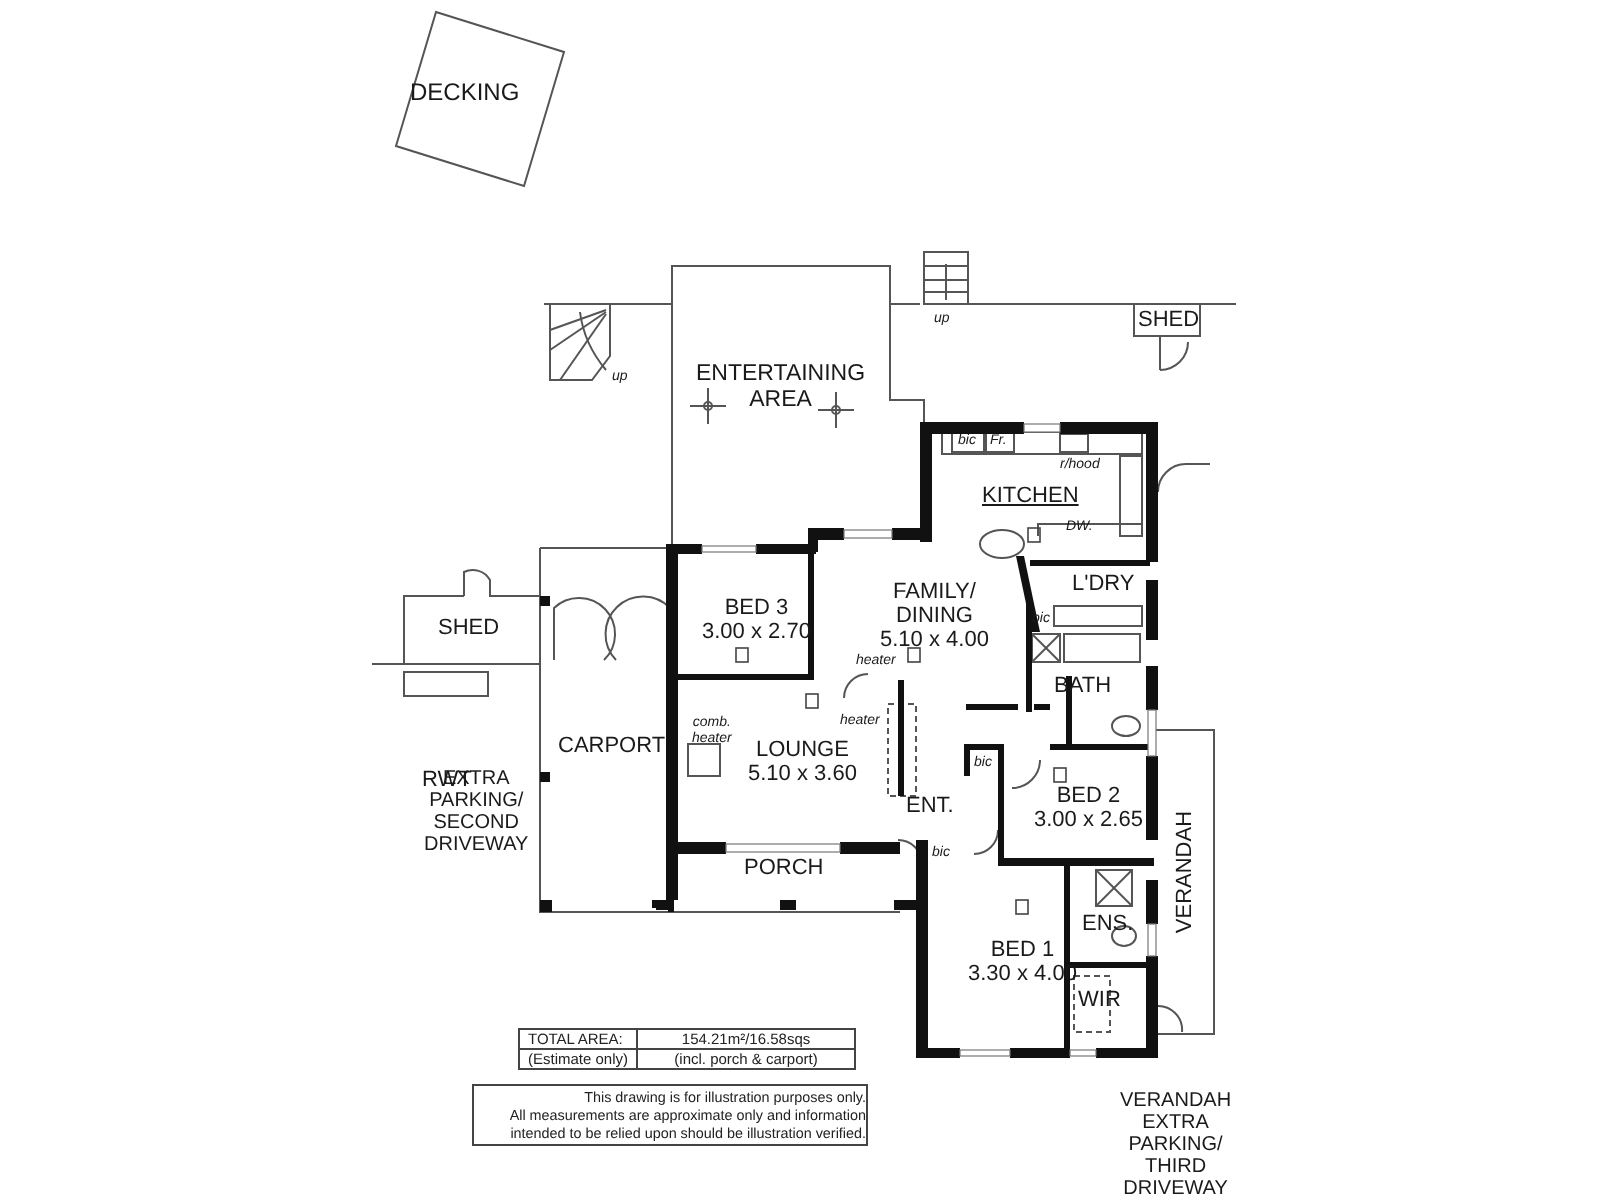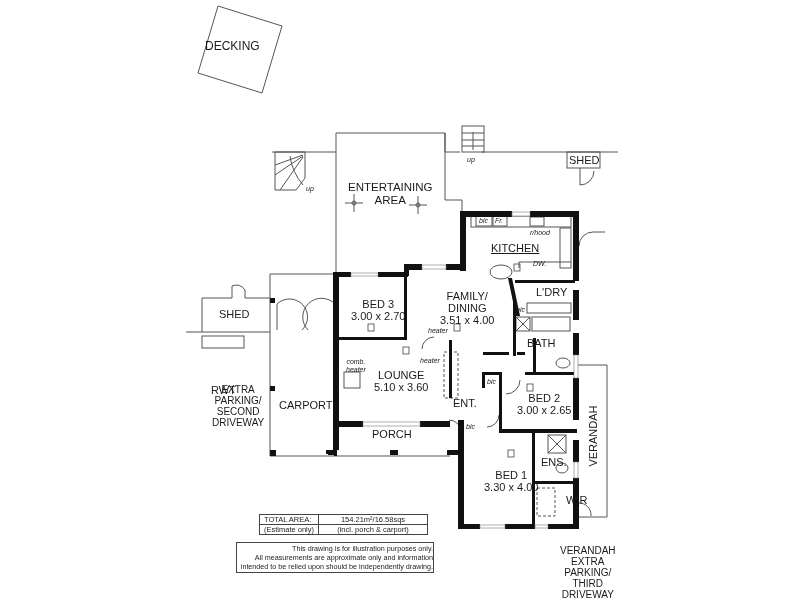--- a/index.html
+++ b/index.html
@@ -195,21 +195,21 @@
   <span>ENTERTAINING</span><br>
   <span>AREA</span>
 </div>
 
 <div class="lbl room" style="left:491px;top:242px;text-decoration:underline;">KITCHEN</div>
 <div class="lbl room" style="left:536px;top:286px;">L'DRY</div>
 
 <div class="lbl room" style="left:440px;top:290px;">
   <span>FAMILY/</span><br>
   <span>DINING</span>
-  <span class="dim">3.51 x 4.00</span>
+  <span class="dim">5.10 x 4.00</span>
 </div>
 
 <div class="lbl room" style="left:351px;top:298px;">
   <span>BED 3</span>
   <span class="dim">3.00 x 2.70</span>
 </div>
 
 <div class="lbl room" style="left:374px;top:369px;">
   <span>LOUNGE</span>
   <span class="dim">5.10 x 3.60</span>
@@ -223,23 +223,23 @@
 </div>
 
 <div class="lbl room" style="left:453px;top:397px;">ENT.</div>
 
 <div class="lbl room" style="left:484px;top:469px;">
   <span>BED 1</span>
   <span class="dim">3.30 x 4.00</span>
 </div>
 
 <div class="lbl room" style="left:541px;top:456px;">ENS.</div>
-<div class="lbl room" style="left:566px;top:494px;">WIR</div>
+<div class="lbl room" style="left:539px;top:494px;">WIR</div>
 <div class="lbl room" style="left:372px;top:428px;">PORCH</div>
-<div class="lbl room" style="left:279px;top:367px;margin-top:32px;">CARPORT</div>
+<div class="lbl room" style="left:279px;top:367px;">CARPORT</div>
 <div class="lbl room" style="left:219px;top:308px;">SHED</div>
 <div class="lbl room" style="left:569px;top:154px;">SHED</div>
 <div class="lbl room" style="left:211px;top:336px;margin-top:48px;">RWT</div>
 <div class="lbl room vert" style="left:562px;top:430px;">VERANDAH</div>
 
 <div class="lbl small" style="left:479px;top:217px;">bic</div>
 <div class="lbl small" style="left:495px;top:217px;">Fr.</div>
 <div class="lbl small" style="left:530px;top:229px;">r/hood</div>
 <div class="lbl small" style="left:533px;top:260px;">DW.</div>
 <div class="lbl small" style="left:516px;top:306px;">bic</div>
@@ -277,14 +277,14 @@
   <tr>
     <td>(Estimate only)</td>
     <td style="text-align:center;">(incl. porch &amp; carport)</td>
   </tr>
 </tbody>
   </table>
 
 <div class="disclaimer">
   <span>This drawing is for illustration purposes only.</span><br>
   <span>All measurements are approximate only and information</span><br>
-  <span>intended to be relied upon should be independently drawing.</span>
+  <span>intended to be relied upon should be illustration verified.</span>
 </div>
 
 </body></html>

